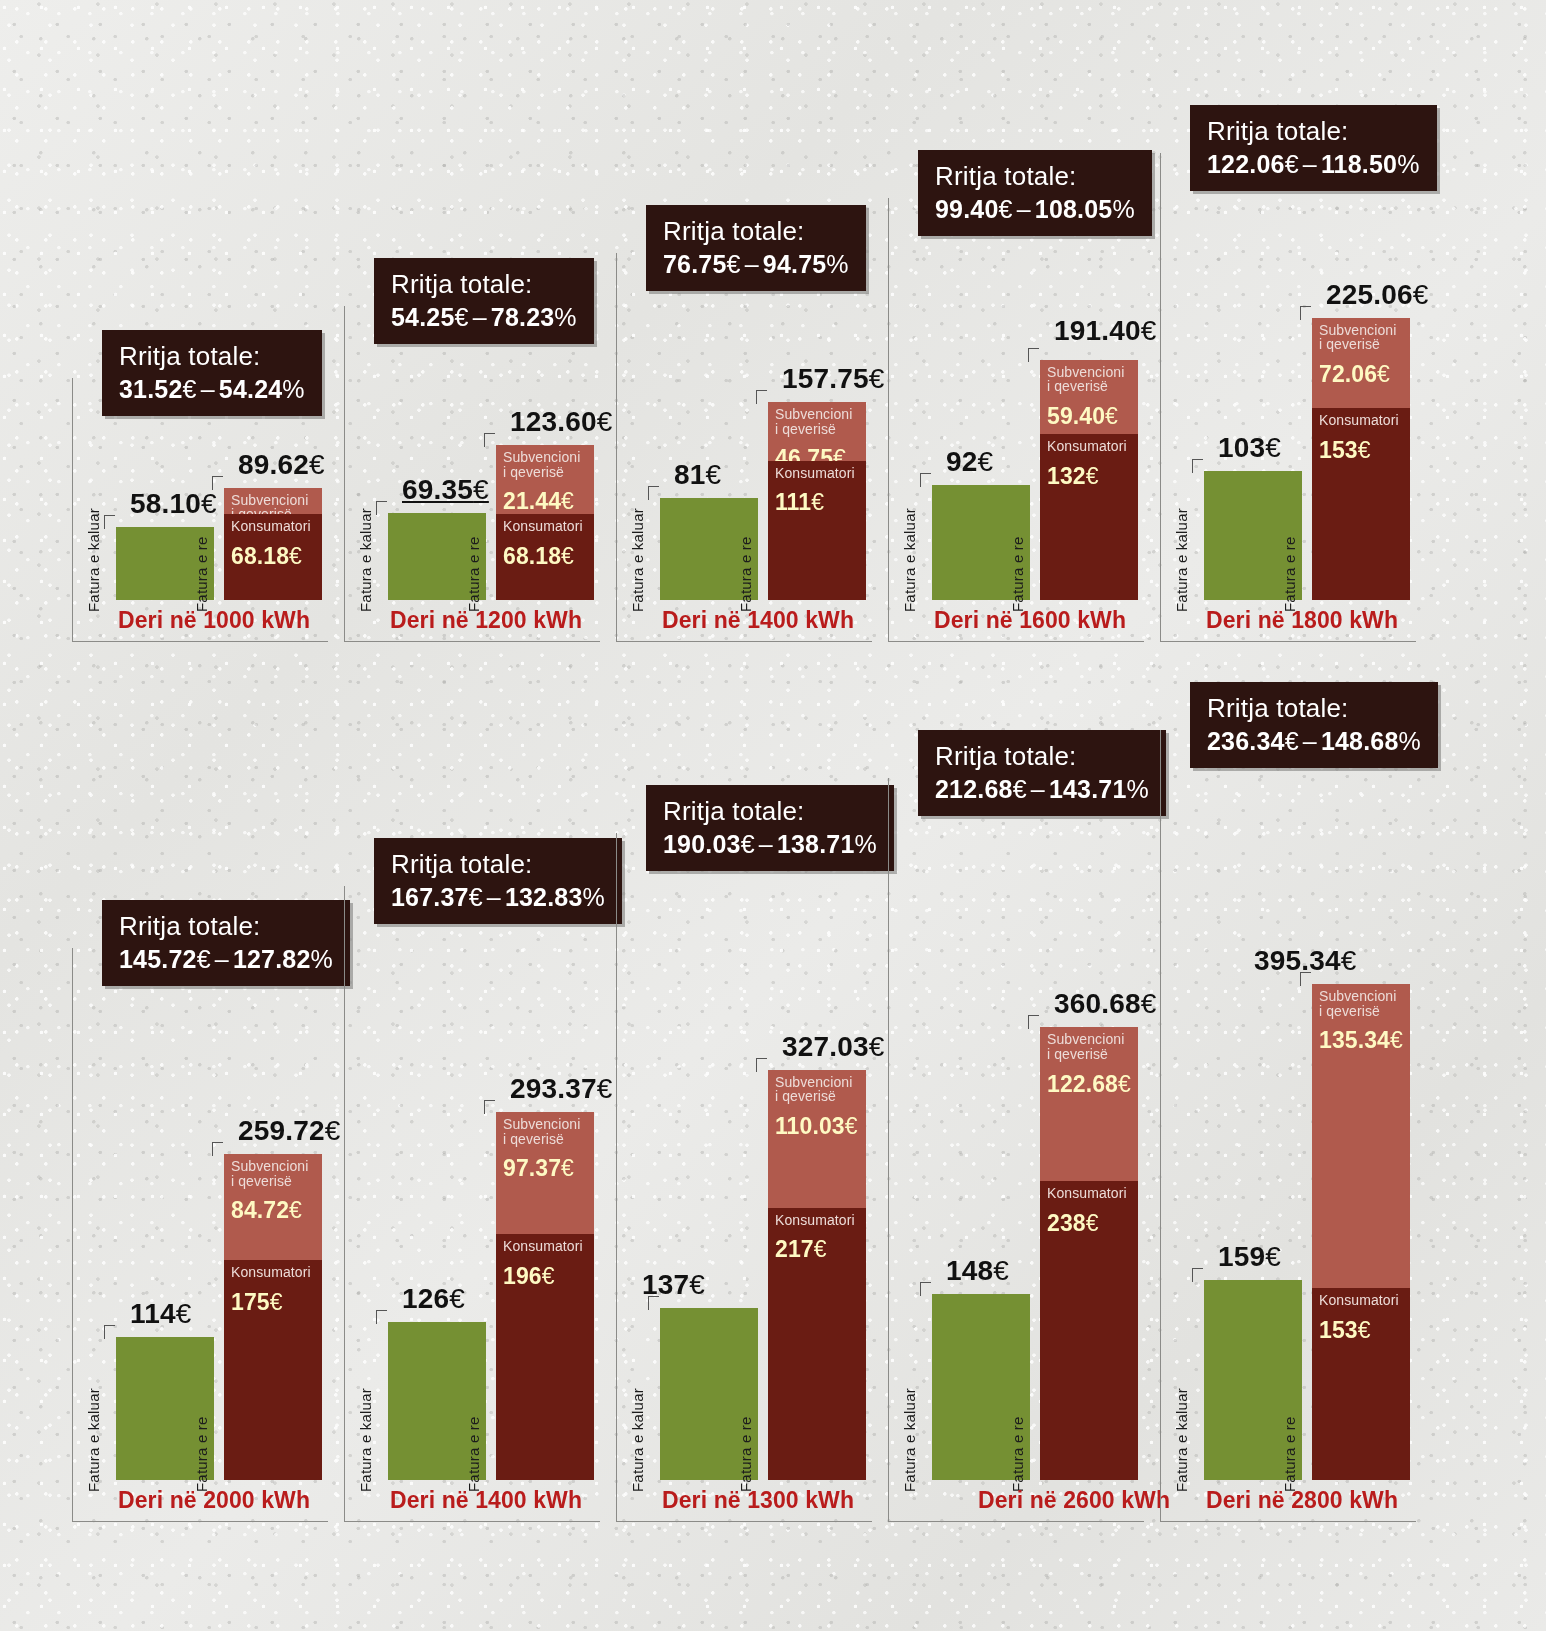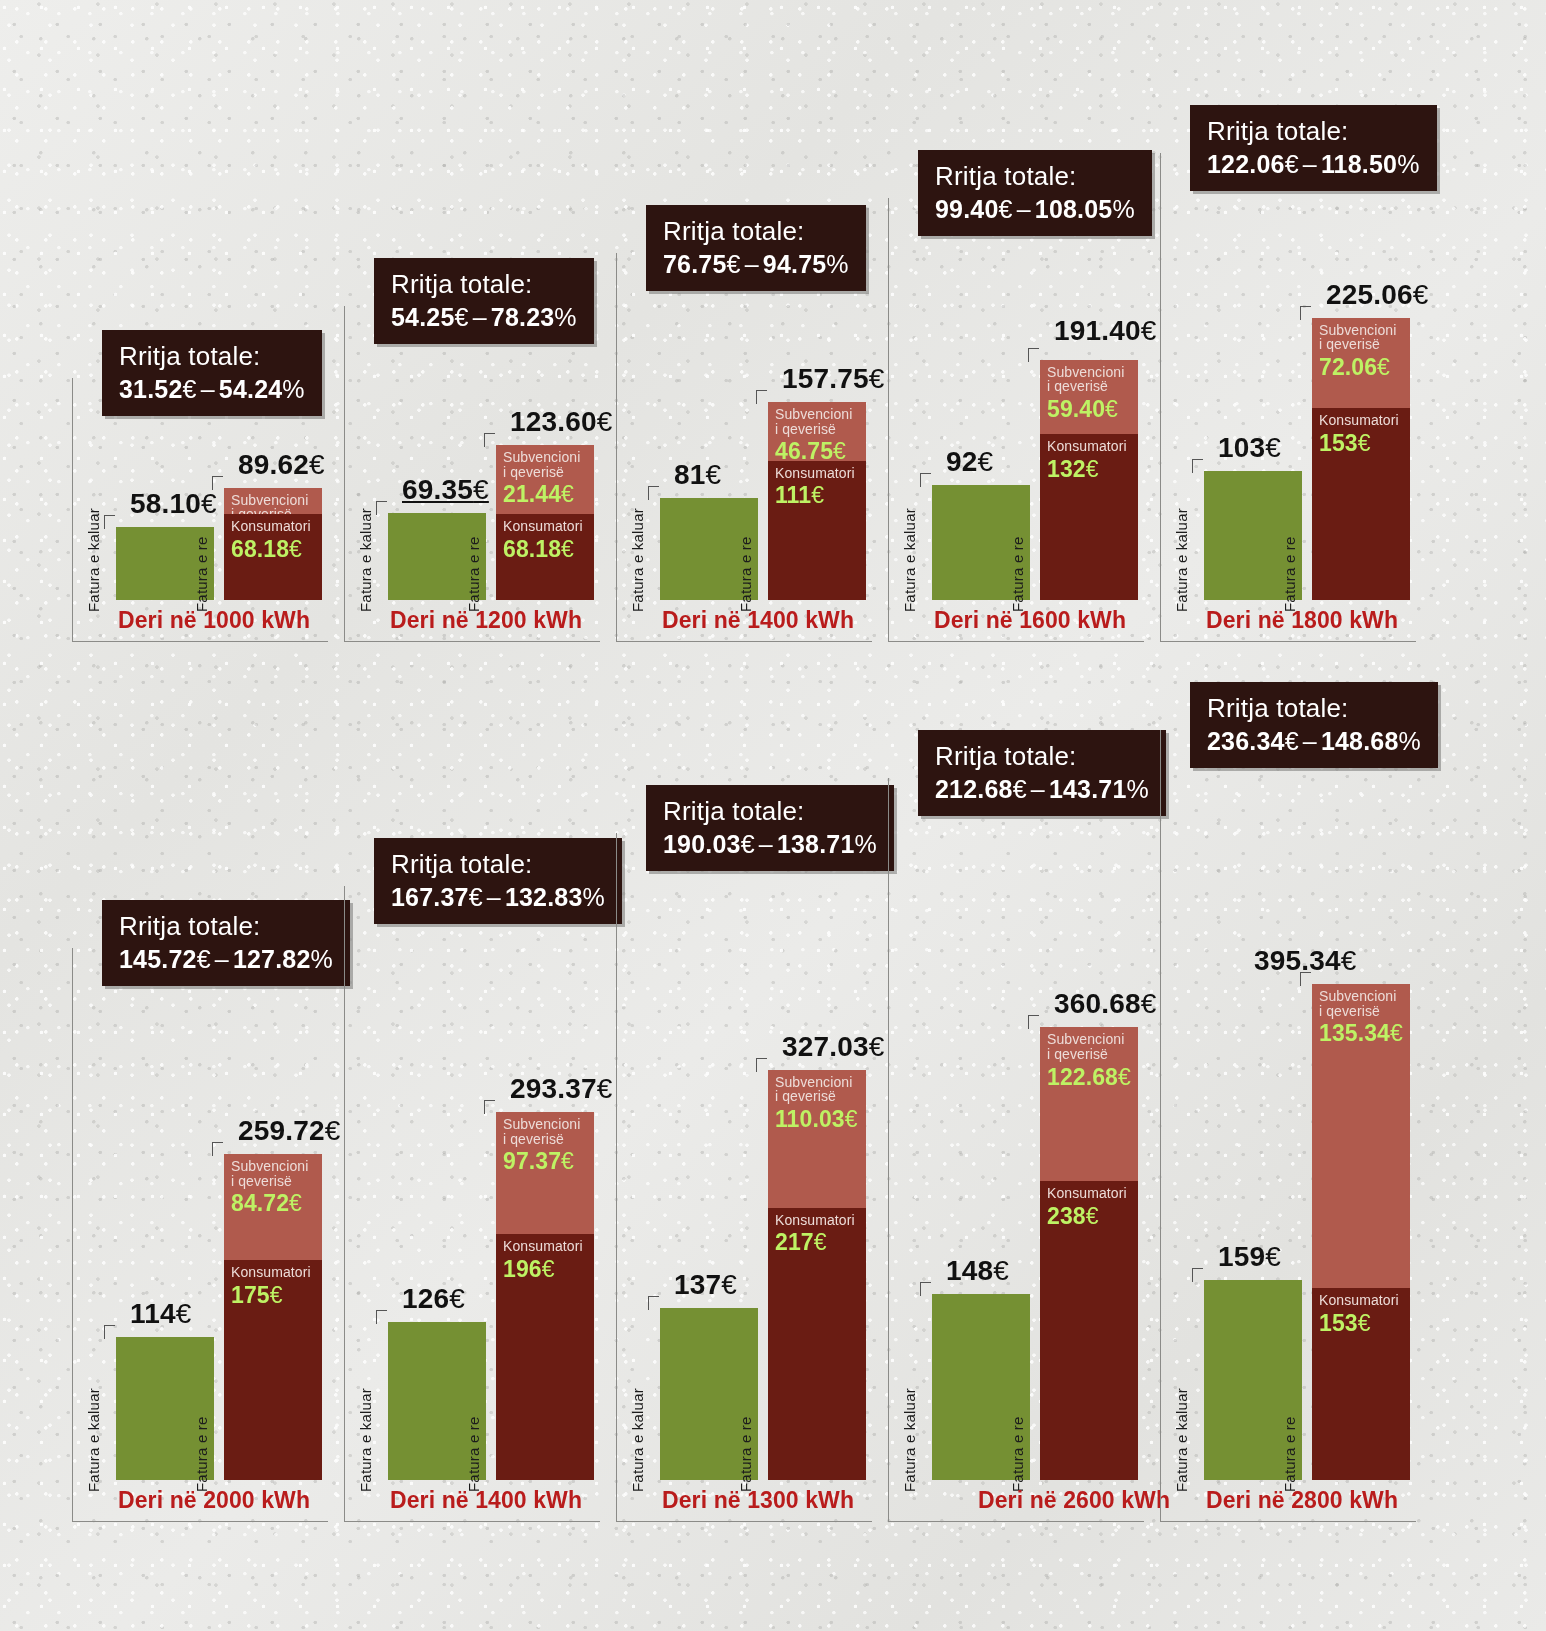--- a/index.html
+++ b/index.html
@@ -90,22 +90,22 @@
     font-size: 14px;
     color: #eddcd8;
     line-height: 1.05;
     letter-spacing: 0.1px;
     white-space: pre-line;
   }
   .seg-value {
     display: block;
     font-size: 23px;
     font-weight: bold;
-    color: #bef264;
-    margin-top: 3px;
+    color: #fef9c3;
+    margin-top: 10px;
     line-height: 1.05;
     letter-spacing: 0.1px;
   }
   .seg-value .unit { font-weight: 400; }
 
   
   .top-value {
     position: absolute;
     font-size: 28px;
     font-weight: bold;
@@ -330,21 +330,21 @@
       <div class="axis-cap" style="left: 482px; top: 1475px;">Fatura e re</div>
       <div class="x-label" style="left: 390px; top: 1487px;">Deri në 1400 kWh</div>
     </div>
     <div class="group" style="left: 0px; top: 0px;">
       <div class="bracket" style="left: 616px; top: 833px; width: 256px; height: 689px;"></div>
       <div class="callout" style="left: 646px; top: 785px;">
         <span class="c-title">Rritja totale:</span>
         <span class="c-vals"><span>190.03<span class="unit">€</span></span><span class="dash">–</span><span>138.71<span class="unit">%</span></span></span>
       </div>
       <div class="bar-old" style="left: 660px; top: 1308.07px; height: 171.935px;"></div>
-      <div class="top-value" style="left: 674px; top: 1269.07px;"><span>137<span class="unit">€</span></span></div>
+      <div class="top-value" style="left: 642px; top: 1269.07px;"><span>137<span class="unit">€</span></span></div>
       <div class="tick-elbow" style="left: 648px; top: 1296.07px; height: 14px;"></div>
       <div class="axis-cap" style="left: 646px; top: 1475px;">Fatura e kaluar</div>
       <div class="bar-new" style="left: 768px; top: 1069.58px; height: 410.423px;">
         <div class="seg-sub" style="height: 138.088px;">
           <span class="seg-label">Subvencioni
 i qeverisë</span>
           <span class="seg-value"><span>110.03<span class="unit">€</span></span></span>
         </div>
         <div class="seg-kon" style="height: 272.335px;">
           <span class="seg-label">Konsumatori</span>

